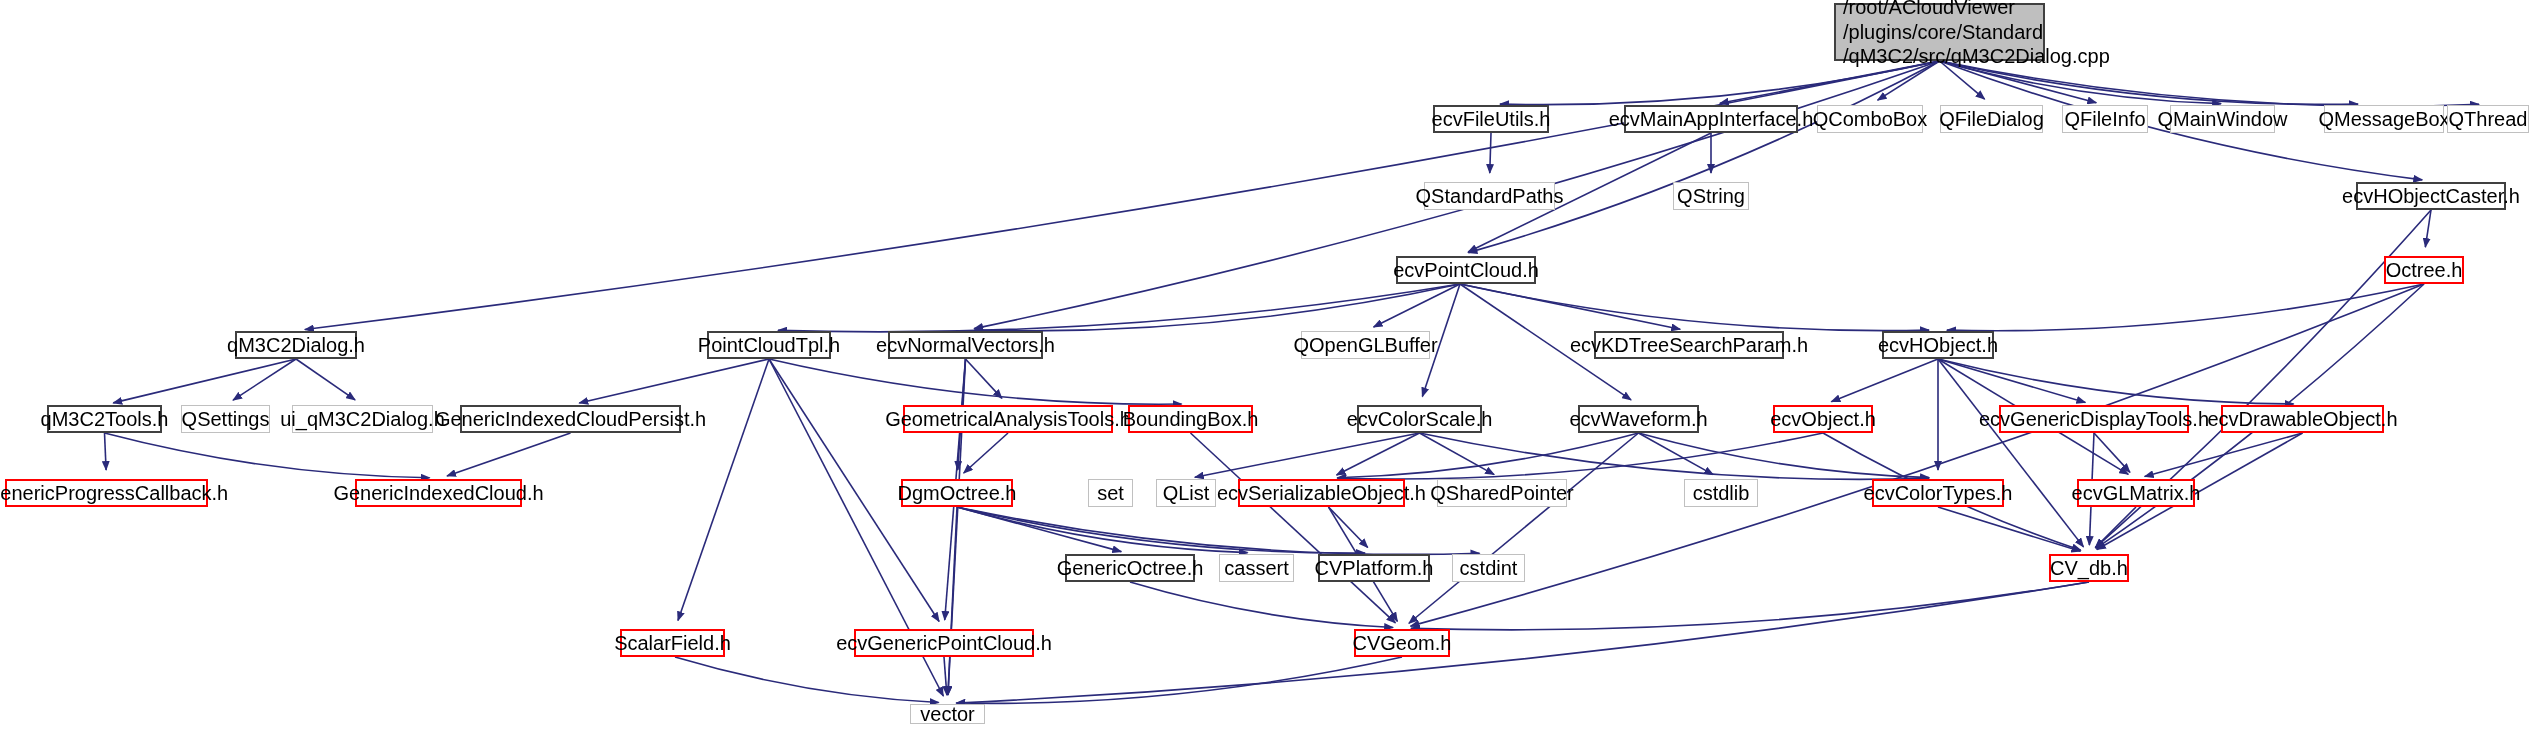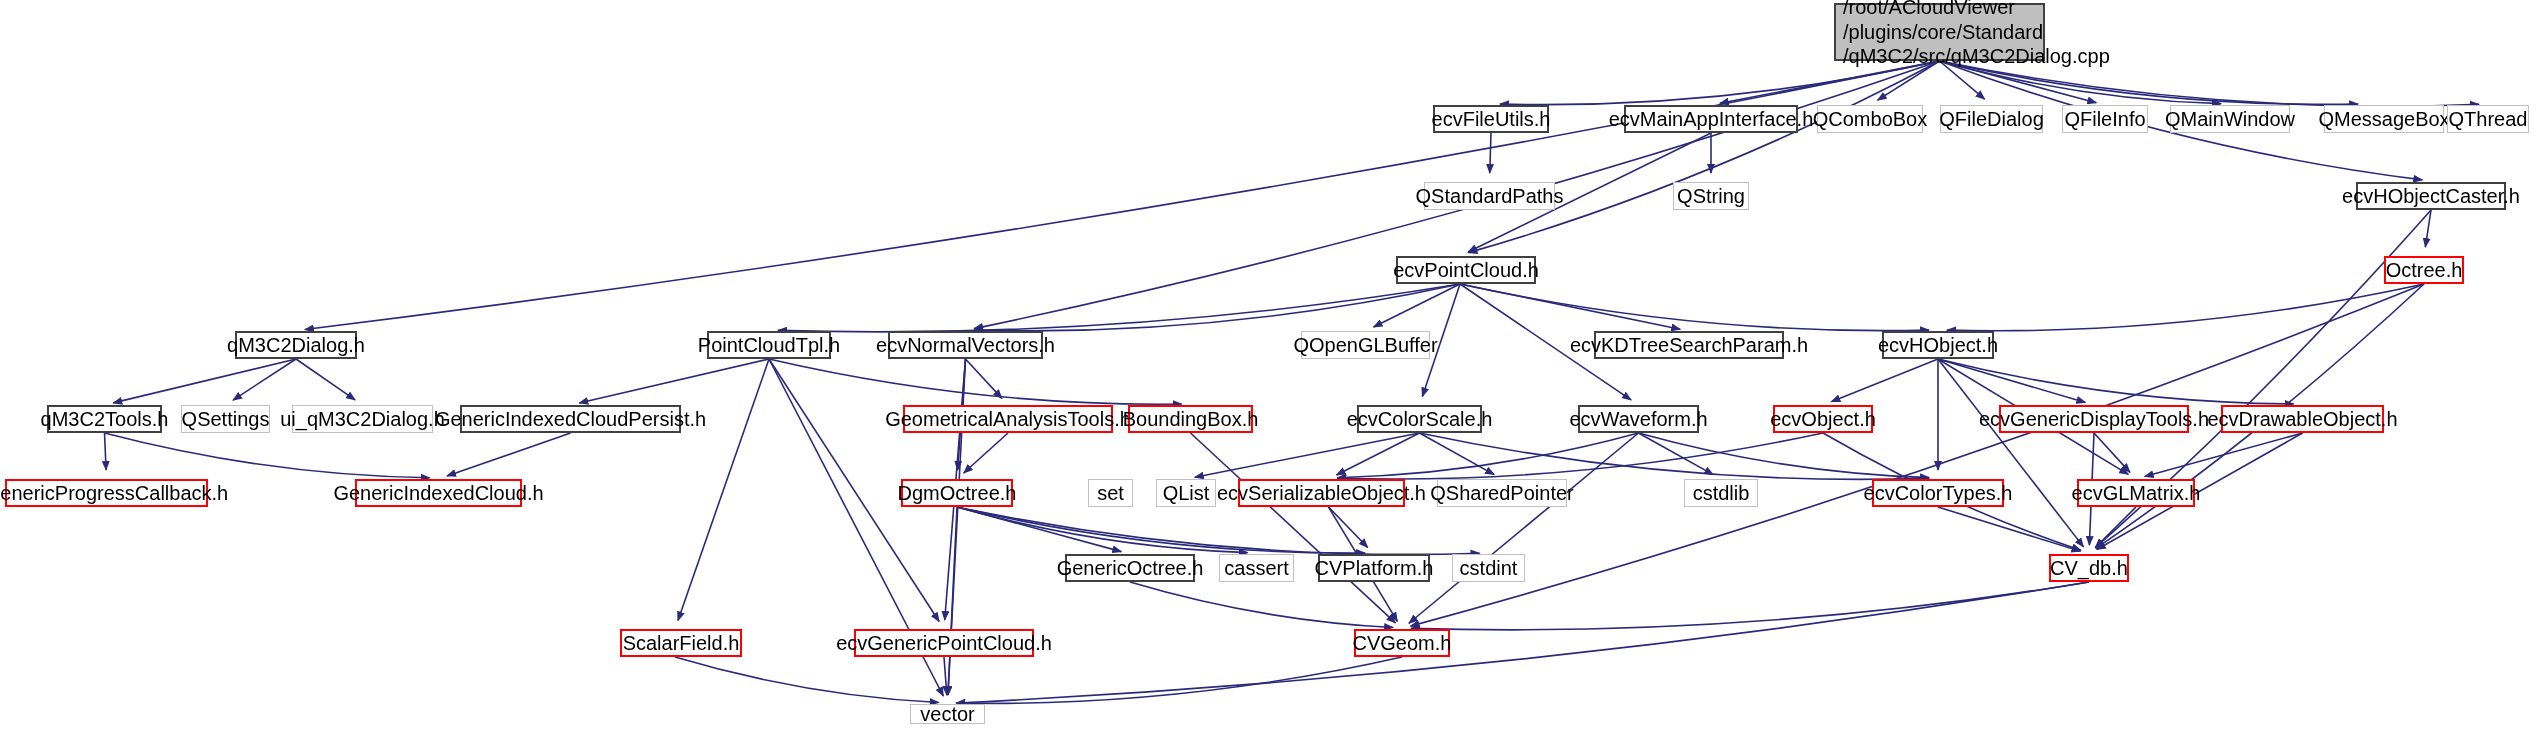--- a/index.html
+++ b/index.html
@@ -132,21 +132,21 @@
   </svg>
   <div id="node-layer">
       <div class="node root" style="left: 1834px; top: 3px; width: 211px; height: 58px;">/root/ACloudViewer
 /plugins/core/Standard
 /qM3C2/src/qM3C2Dialog.cpp</div>
       <div class="node bold" style="left: 1433px; top: 105px; width: 116px; height: 28px;">ecvFileUtils.h</div>
       <div class="node bold" style="left: 1624px; top: 105px; width: 174px; height: 28px;">ecvMainAppInterface.h</div>
       <div class="node thin" style="left: 1817px; top: 105px; width: 106px; height: 28px;">QComboBox</div>
       <div class="node thin" style="left: 1940px; top: 105px; width: 103px; height: 28px;">QFileDialog</div>
       <div class="node thin" style="left: 2062px; top: 105px; width: 86px; height: 28px;">QFileInfo</div>
-      <div class="node thin" style="left: 2170px; top: 105px; width: 120px; height: 28px;">QMainWindow</div>
+      <div class="node thin" style="left: 2170px; top: 105px; width: 105px; height: 28px;">QMainWindow</div>
       <div class="node thin" style="left: 2307px; top: 105px; width: 120px; height: 28px; margin-left: 17px;">QMessageBox</div>
       <div class="node thin" style="left: 2447px; top: 105px; width: 82px; height: 28px;">QThread</div>
       <div class="node thin" style="left: 1424px; top: 182px; width: 131px; height: 28px;">QStandardPaths</div>
       <div class="node thin" style="left: 1673px; top: 182px; width: 76px; height: 28px;">QString</div>
       <div class="node bold" style="left: 2356px; top: 182px; width: 150px; height: 28px;">ecvHObjectCaster.h</div>
       <div class="node bold" style="left: 1396px; top: 256px; width: 140px; height: 28px;">ecvPointCloud.h</div>
       <div class="node red" style="left: 2384px; top: 256px; width: 80px; height: 28px;">Octree.h</div>
       <div class="node bold" style="left: 235px; top: 331px; width: 122px; height: 28px;">qM3C2Dialog.h</div>
       <div class="node bold" style="left: 707px; top: 331px; width: 124px; height: 28px;">PointCloudTpl.h</div>
       <div class="node bold" style="left: 888px; top: 331px; width: 155px; height: 28px;">ecvNormalVectors.h</div>
@@ -172,18 +172,18 @@
       <div class="node red" style="left: 1238px; top: 479px; width: 167px; height: 28px;">ecvSerializableObject.h</div>
       <div class="node thin" style="left: 1437px; top: 479px; width: 130px; height: 28px;">QSharedPointer</div>
       <div class="node thin" style="left: 1684px; top: 479px; width: 74px; height: 28px;">cstdlib</div>
       <div class="node red" style="left: 1872px; top: 479px; width: 132px; height: 28px;">ecvColorTypes.h</div>
       <div class="node red" style="left: 2077px; top: 479px; width: 118px; height: 28px;">ecvGLMatrix.h</div>
       <div class="node bold" style="left: 1065px; top: 554px; width: 130px; height: 28px;">GenericOctree.h</div>
       <div class="node thin" style="left: 1219px; top: 554px; width: 75px; height: 28px;">cassert</div>
       <div class="node bold" style="left: 1318px; top: 554px; width: 112px; height: 28px;">CVPlatform.h</div>
       <div class="node thin" style="left: 1452px; top: 554px; width: 73px; height: 28px;">cstdint</div>
       <div class="node red" style="left: 2049px; top: 554px; width: 80px; height: 28px;">CV_db.h</div>
-      <div class="node red" style="left: 620px; top: 629px; width: 122px; height: 28px;">ScalarField.h</div>
+      <div class="node red" style="left: 620px; top: 629px; width: 105px; height: 28px;">ScalarField.h</div>
       <div class="node red" style="left: 854px; top: 629px; width: 180px; height: 28px;">ecvGenericPointCloud.h</div>
       <div class="node red" style="left: 1354px; top: 629px; width: 96px; height: 28px;">CVGeom.h</div>
       <div class="node thin" style="left: 910px; top: 704px; width: 75px; height: 20px;">vector</div>
     </div>
 </div>
 
 </body></html>

